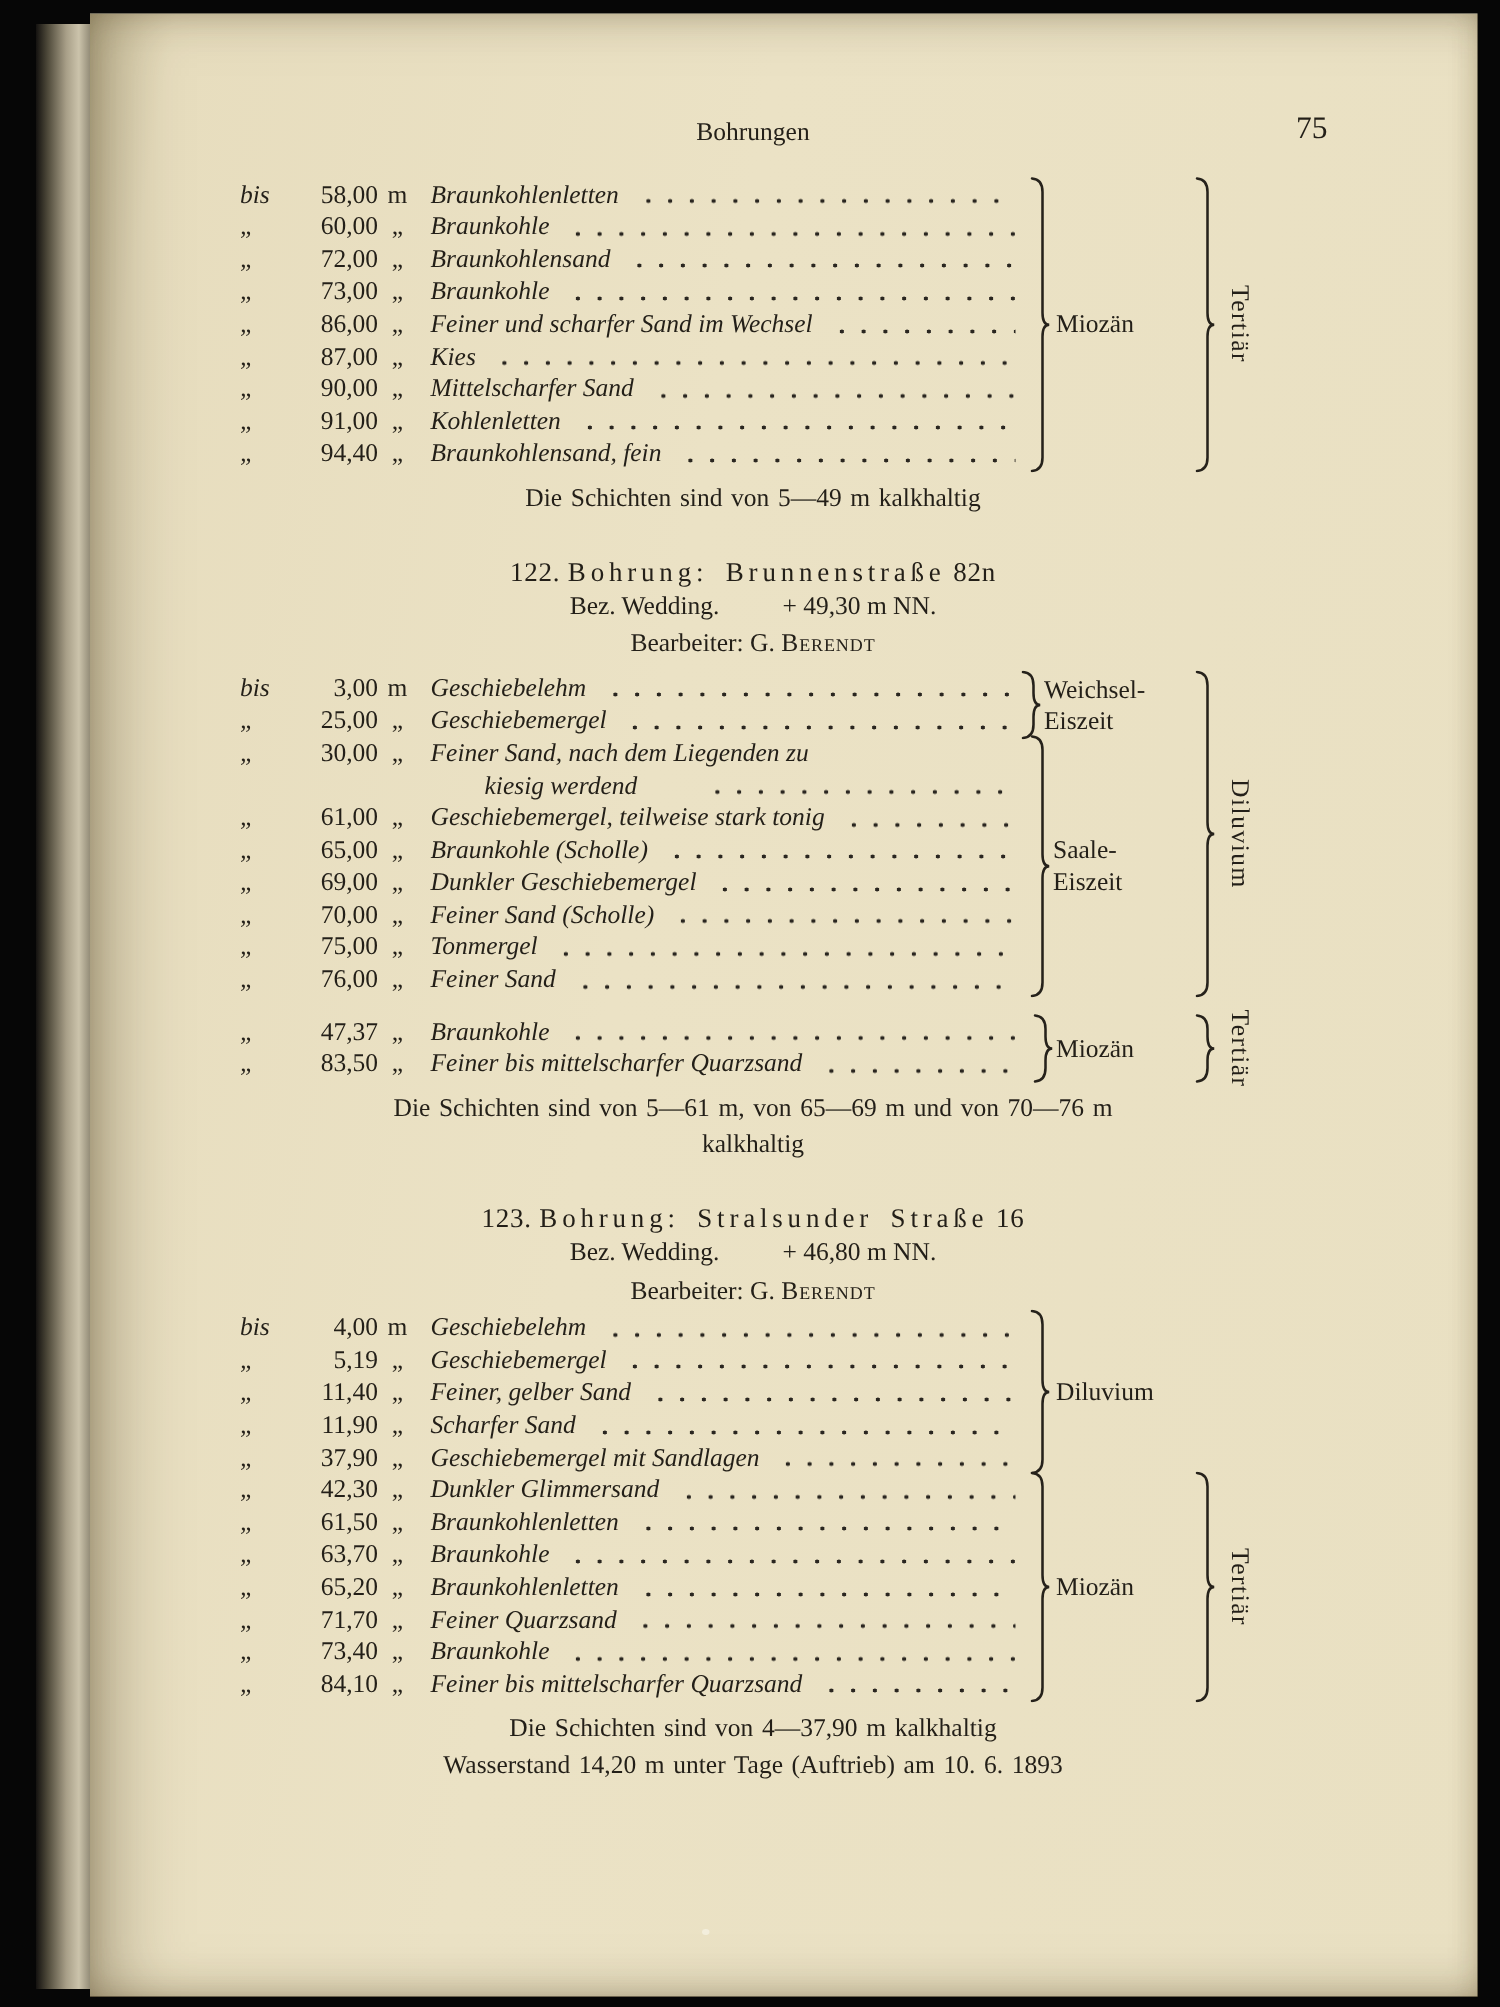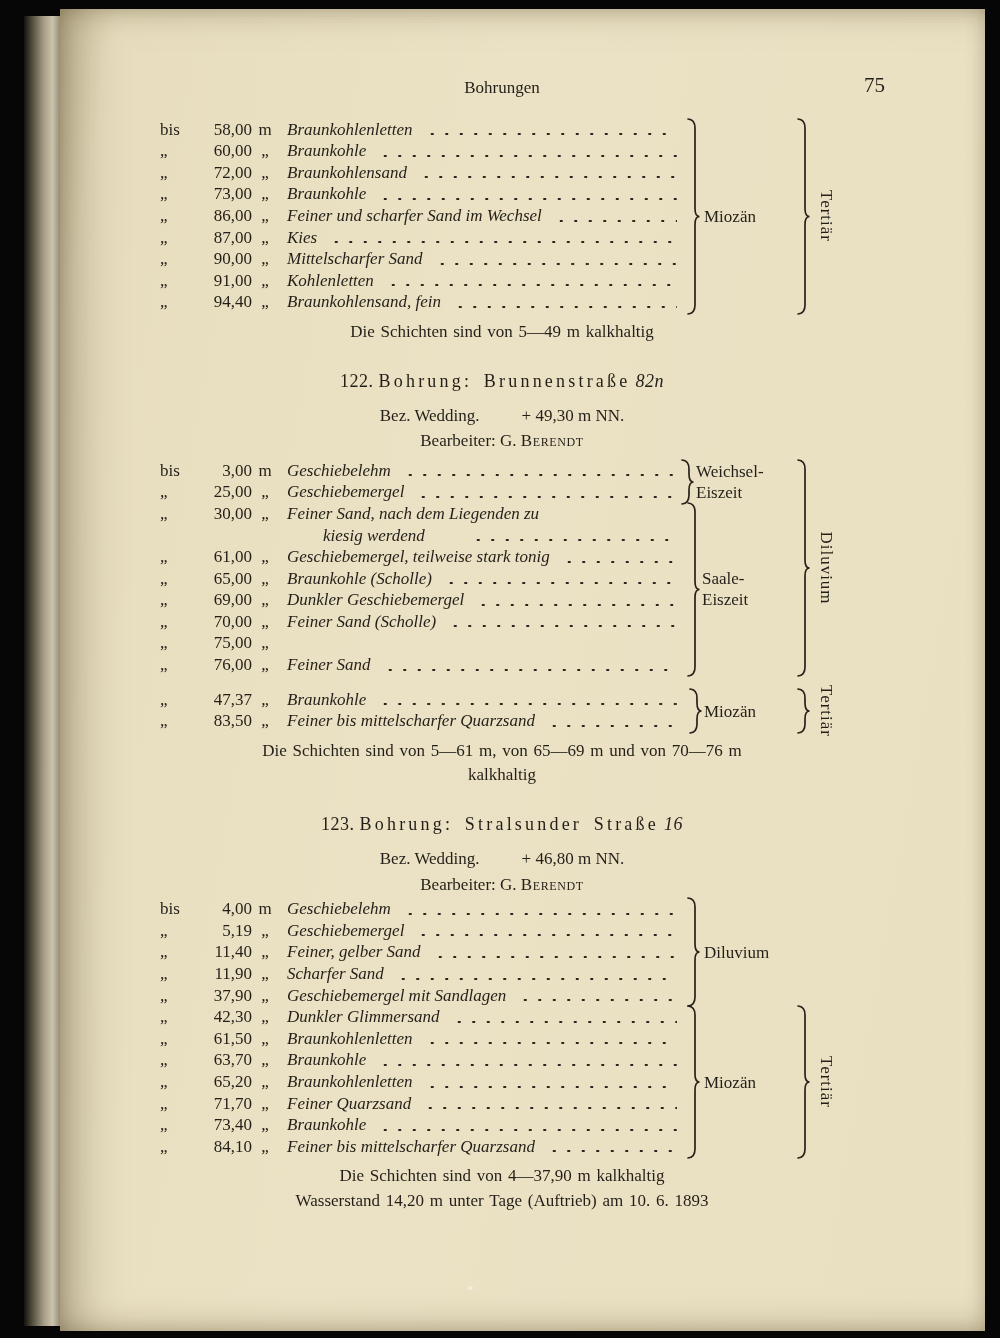--- a/index.html
+++ b/index.html
@@ -25,31 +25,31 @@
       inset 0 -12px 32px -18px rgba(90,70,35,.38),
       inset 0 12px 30px -18px rgba(90,70,35,.3);
   }
   .pagenum { position: absolute; right: 100px; top: 64px; font-size: 21px; }
   .content { position: absolute; left: 92px; top: 68px; width: 720px; font-size: 17px; line-height: 21.6px; }
   .ptitle { width: 700px; text-align: center; font-size: 17px; }
 
   .heading { margin-top: 26px; width: 700px; text-align: center; font-size: 18px; line-height: 24px; white-space: nowrap; }
   .hnum { letter-spacing: 0.5px; }
   .spaced { letter-spacing: 3.2px; word-spacing: 4px; }
-  .htail { letter-spacing: 0.5px; font-style: italic; }
-  .subline { margin-top: 12px; width: 700px; display: flex; justify-content: center; gap: 42px; }
+  .htail { letter-spacing: 0.5px; }
+  .subline { margin-top: 0; width: 700px; display: flex; justify-content: center; gap: 42px; }
   .bearbeiter { margin-top: 4px; width: 700px; text-align: center; }
   .smallcaps { font-variant: small-caps; letter-spacing: 0.6px; }
 
   .rows { position: relative; margin-top: 8px; padding-left: 8px; width: 720px; }
   .section:nth-of-type(1) .rows { margin-top: 20px; }
   .section:nth-of-type(3) .rows { margin-top: 3px; }
   .row { display: flex; min-height: 21.6px; }
   .row.gap { margin-top: 13px; }
-  .c1 { width: 34px; }
+  .c1 { width: 34px; font-style: italic; }
   .c2 { width: 58px; text-align: right; }
   .c3 { width: 26px; text-align: center; }
   .tcol { width: 392px; margin-left: 9px; }
   .tline { display: flex; }
   .tline.t2 { padding-left: 36px; gap: 34px; }
   .ltxt { white-space: nowrap; font-style: italic; }
   .dots {
     flex: 1 1 auto; min-width: 0; margin-left: 10px; margin-right: 2px;
     background-image: radial-gradient(circle, #2a2620 1.25px, rgba(0,0,0,0) 1.45px);
     background-size: 14.5px 6px;
@@ -277,20 +277,26 @@
                   <div class="tline">
                     <span class="ltxt">Feiner Sand (Scholle)</span>
                     <span class="dots"></span>
                   </div>
                 </div>
               </div>
               <div class="row">
                 <div class="c1">„</div>
                 <div class="c2">75,00</div>
                 <div class="c3">„</div>
+                <div class="tcol">
+                  <div class="tline">
+                    <span class="ltxt">Tonmergel</span>
+                    <span class="dots"></span>
+                  </div>
+                </div>
               </div>
               <div class="row">
                 <div class="c1">„</div>
                 <div class="c2">76,00</div>
                 <div class="c3">„</div>
                 <div class="tcol">
                   <div class="tline">
                     <span class="ltxt">Feiner Sand</span>
                     <span class="dots"></span>
                   </div>

